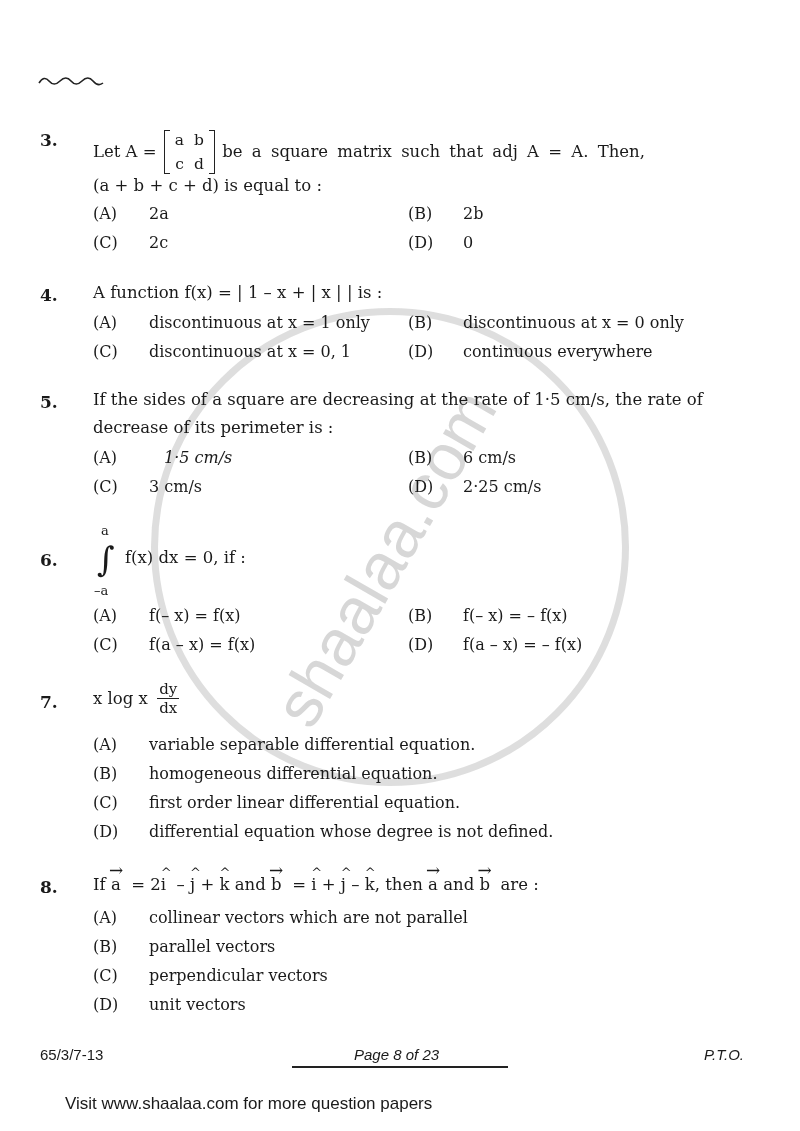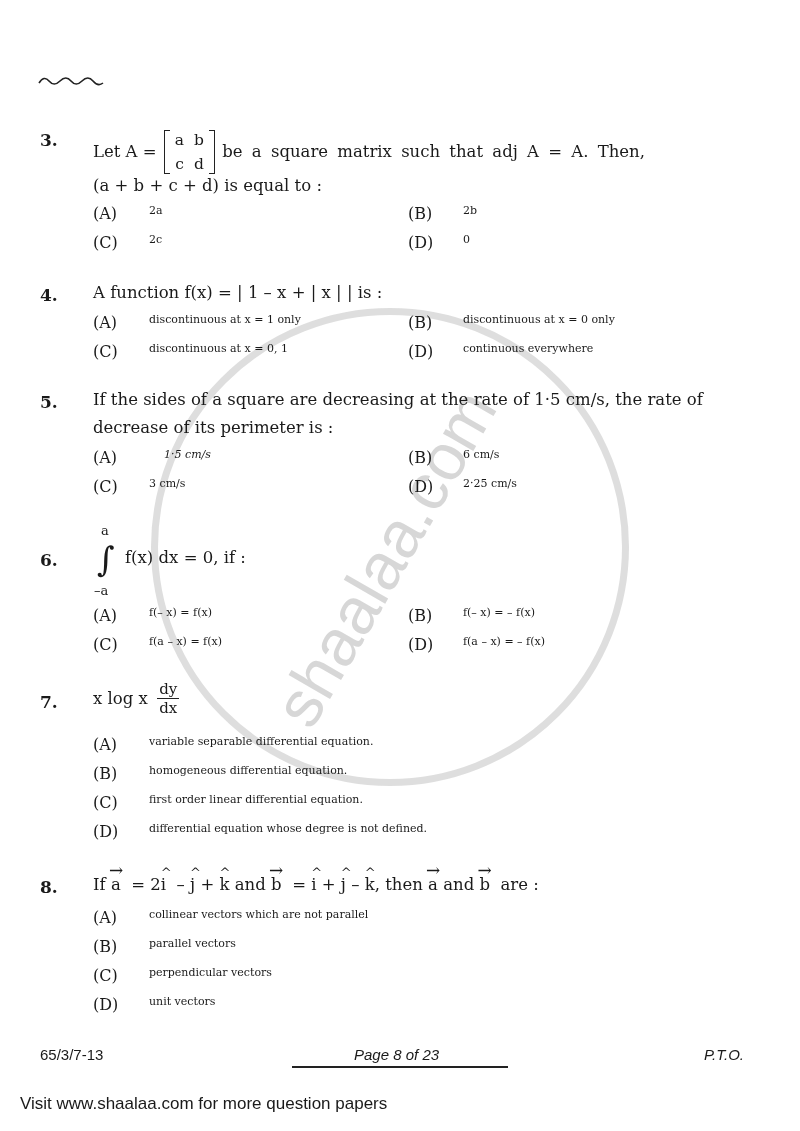--- a/index.html
+++ b/index.html
@@ -3,21 +3,21 @@
 <meta charset="utf-8">
 <style>
   html, body { margin: 0; padding: 0; background: #ffffff; }
   body { width: 800px; height: 1131px; position: relative; overflow: hidden;
          font-family: "DejaVu Serif", "Liberation Serif", serif; color: #1a1a1a; }
   .page { position: absolute; left: 0; top: 0; width: 800px; height: 1131px; }
   .abs { position: absolute; white-space: nowrap; }
   .q { font-size: 16.5px; }
   .qnum { position: absolute; left: 40px; font-weight: bold; font-size: 17px; }
   .lbl { position: absolute; font-size: 16px; }
-  .opt { position: absolute; font-size: 11px; }
+  .opt { position: absolute; font-size: 16px; }
   .wave { position: absolute; left: 38px; top: 74px; }
   
   .matrix { display: inline-block; position: relative; vertical-align: middle; padding: 0 6px; margin: 0 2px; }
   .matrix::before, .matrix::after { content: ""; position: absolute; top: 2px; bottom: 2px; width: 5px;
        border: 1.4px solid #222; }
   .matrix::before { left: 0; border-right: none; }
   .matrix::after { right: 0; border-left: none; }
   .matrix table { border-collapse: collapse; font-size: 15.5px; line-height: 24px; }
   .matrix td { padding: 0 5px; text-align: center; }
   .frac { display: inline-block; vertical-align: middle; text-align: center; margin: 0 4px; font-size: 15px; }
@@ -27,21 +27,21 @@
   .vec::before { content: "\2192"; position: absolute; left: -2px; top: -15px; font-size: 17px; }
   .hat { display: inline-block; position: relative; }
   .hat::before { content: "^"; position: absolute; left: 0px; top: -10px; font-size: 13px; }
   .integral { position: absolute; left: 93px; top: 523px; width: 30px; height: 80px; text-align: center; }
   .integral .up { position: absolute; top: 0; left: 8px; font-size: 13px; }
   .integral .sign { position: absolute; top: 16px; left: 4px; font-size: 34px; line-height: 40px; font-family: "DejaVu Serif", serif; }
   .integral .lo { position: absolute; top: 60px; left: 1px; font-size: 13px; }
   .footer { font-family: "Liberation Sans", "DejaVu Sans", sans-serif; font-size: 15px; }
   .footer-italic { font-style: italic; }
   .footer-rule { position: absolute; left: 292px; top: 1066px; width: 216px; height: 1.5px; background: #222; }
-  .visit { font-family: "Liberation Sans", "DejaVu Sans", sans-serif; font-size: 17px; color: #1a1a1a; }
+  .visit { font-family: "Liberation Sans", "DejaVu Sans", sans-serif; font-size: 17px; color: #1a1a1a; margin-left: 45px; }
   .watermark { position: absolute; left: 151px; top: 308px; width: 478px; height: 478px;
                border: 7px solid rgba(160,160,160,0.35); border-radius: 50%; box-sizing: border-box; pointer-events: none; }
   .wm-text { position: absolute; left: 175px; top: 520px; font-family: "Liberation Sans", "DejaVu Sans", sans-serif;
              font-size: 66px; color: rgba(150,150,150,0.38); transform: rotate(-60deg); transform-origin: center center;
              white-space: nowrap; pointer-events: none; width: 420px; text-align: center; }
 </style>
 </head>
 <body>
 
 <div class="page">

